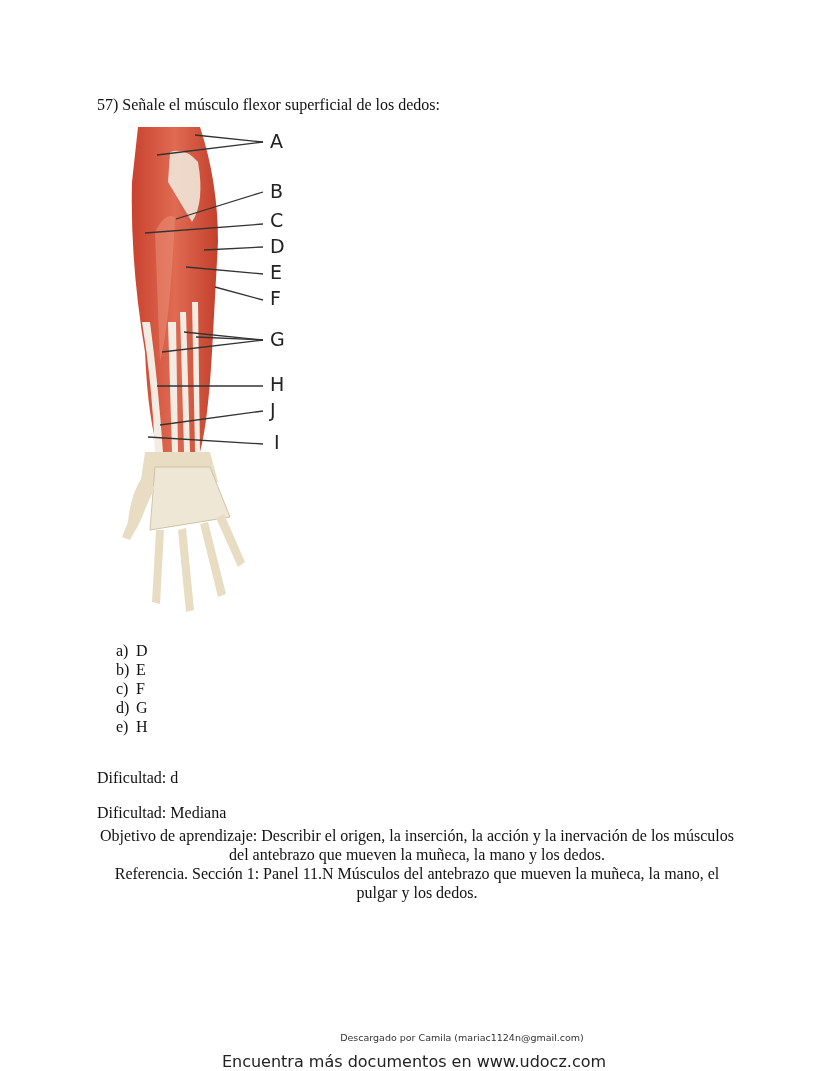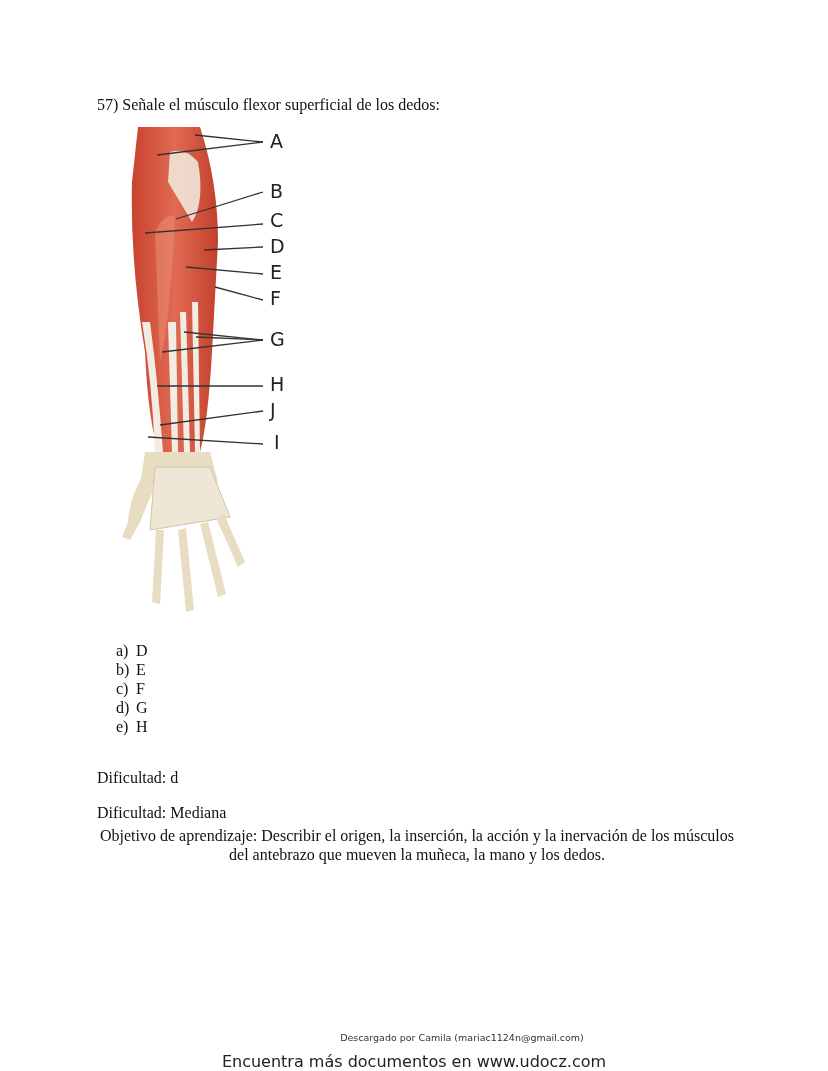--- a/index.html
+++ b/index.html
@@ -100,16 +100,17 @@
   <div class="opt">
       <span class="key">e)</span>
       <span>H</span>
     </div>
 </div>
 
 <div class="answer">Dificultad: d</div>
 <div class="difficulty">Dificultad: Mediana</div>
 <div class="meta">
   <div>Objetivo de aprendizaje: Describir el origen, la inserción, la acción y la inervación de los músculos del antebrazo que mueven la muñeca, la mano y los dedos.</div>
+  <div>Referencia. Sección 1: Panel 11.N Músculos del antebrazo que mueven la muñeca, la mano, el pulgar y los dedos.</div>
 </div>
 
 <div class="footer1">Descargado por Camila (mariac1124n@gmail.com)</div>
 <div class="footer2">Encuentra más documentos en www.udocz.com</div>
 
 </body></html>

